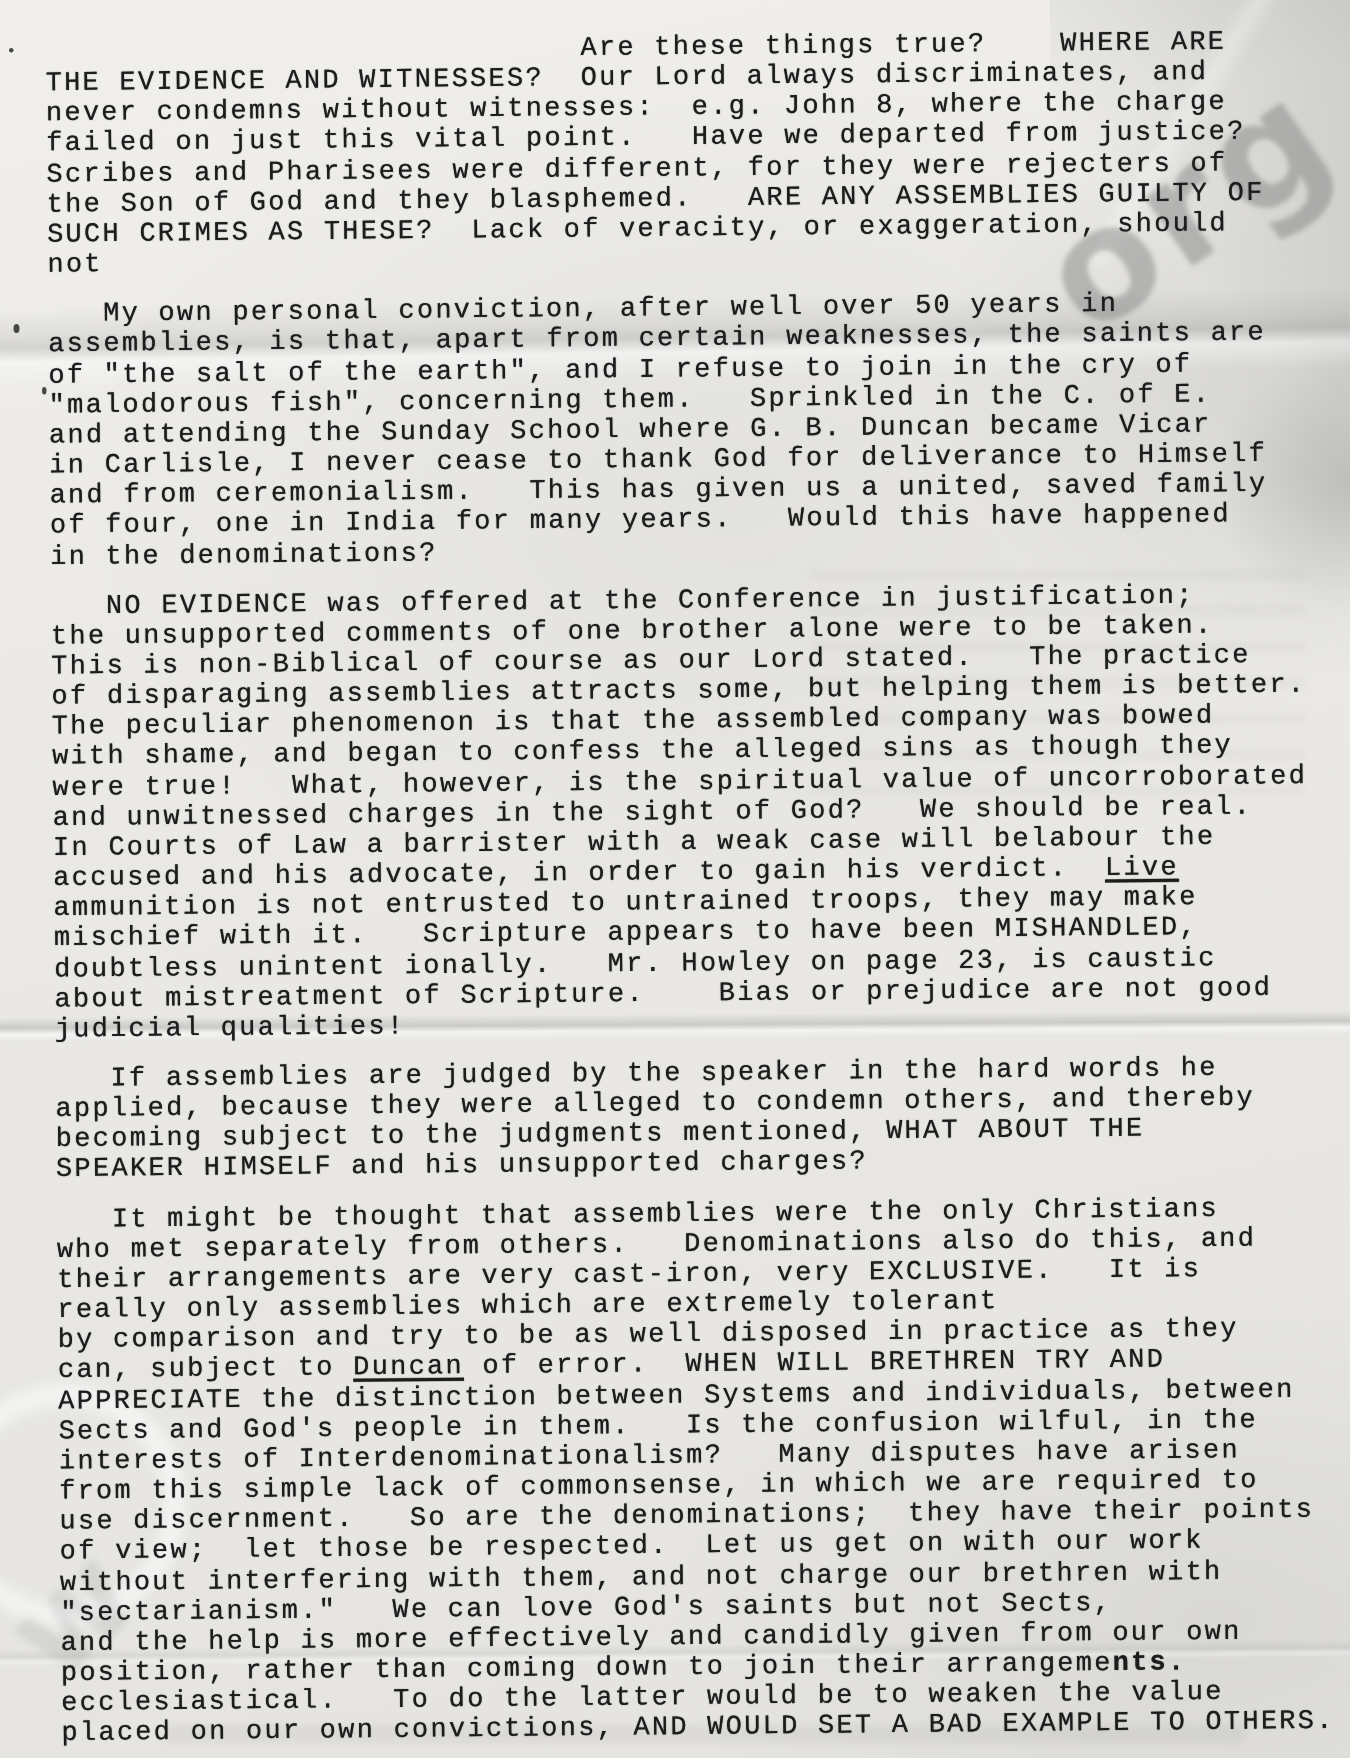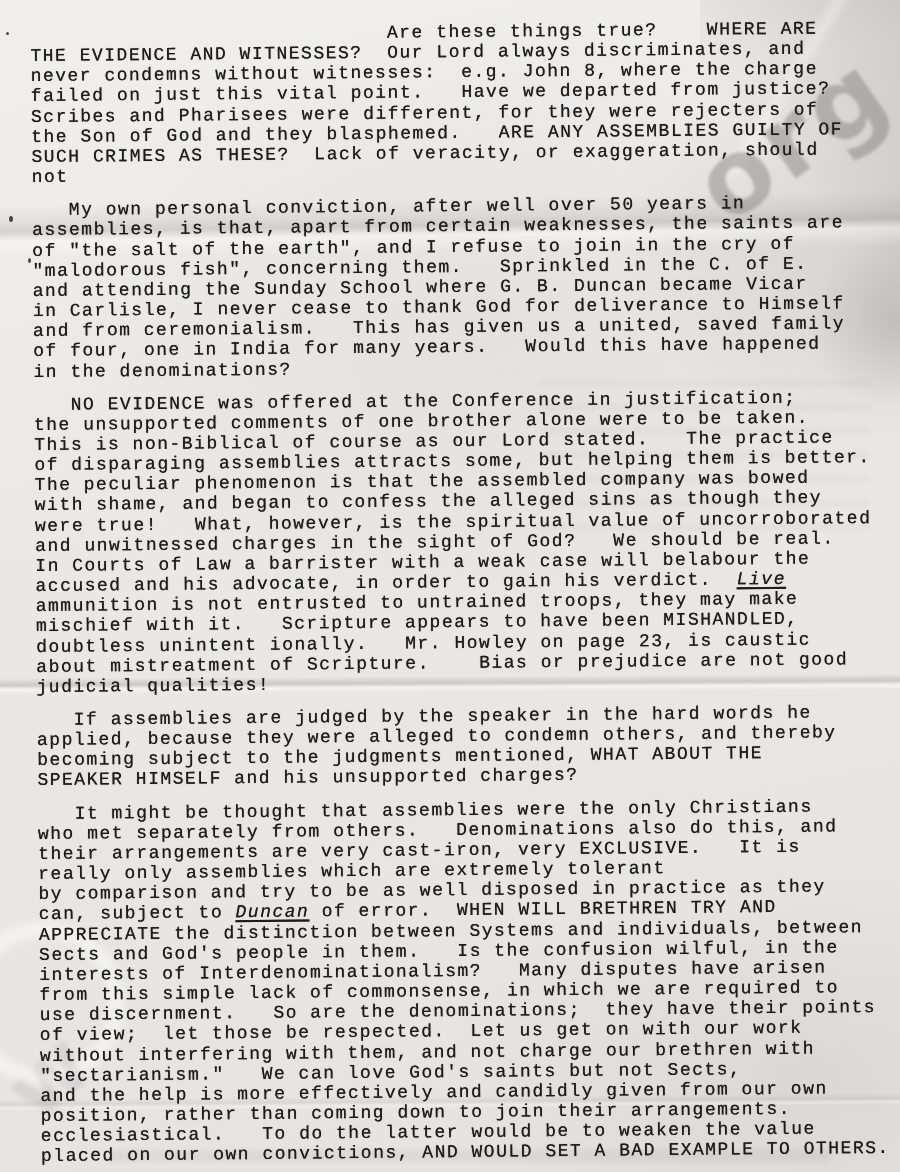--- a/index.html
+++ b/index.html
@@ -29,22 +29,22 @@
     transform-origin:40px 12px;
   }
   .para{margin:0 0 13px 0;}
   .line{
     white-space:pre;
     font-size:18px;
     line-height:1.12;
     letter-spacing:1.5px;
     text-shadow:0 0 0.7px rgba(25,25,25,0.85);
   }
-  .line u{text-underline-offset:3px;text-decoration-thickness:1.5px;font-style:italic;}
-  .line b{font-weight:normal;}
+  .line u{text-underline-offset:3px;text-decoration-thickness:1.5px;}
+  .line b{font-weight:bold;}
   
   .wm{
     position:absolute;pointer-events:none;
     font-family:"DejaVu Sans","Liberation Sans",sans-serif;
     font-weight:bold;
   }
   .wm-top{
     left:688px;top:78px;font-size:102px;letter-spacing:5px;
     color:rgba(100,100,100,0.36);
     transform:rotate(-35deg);

